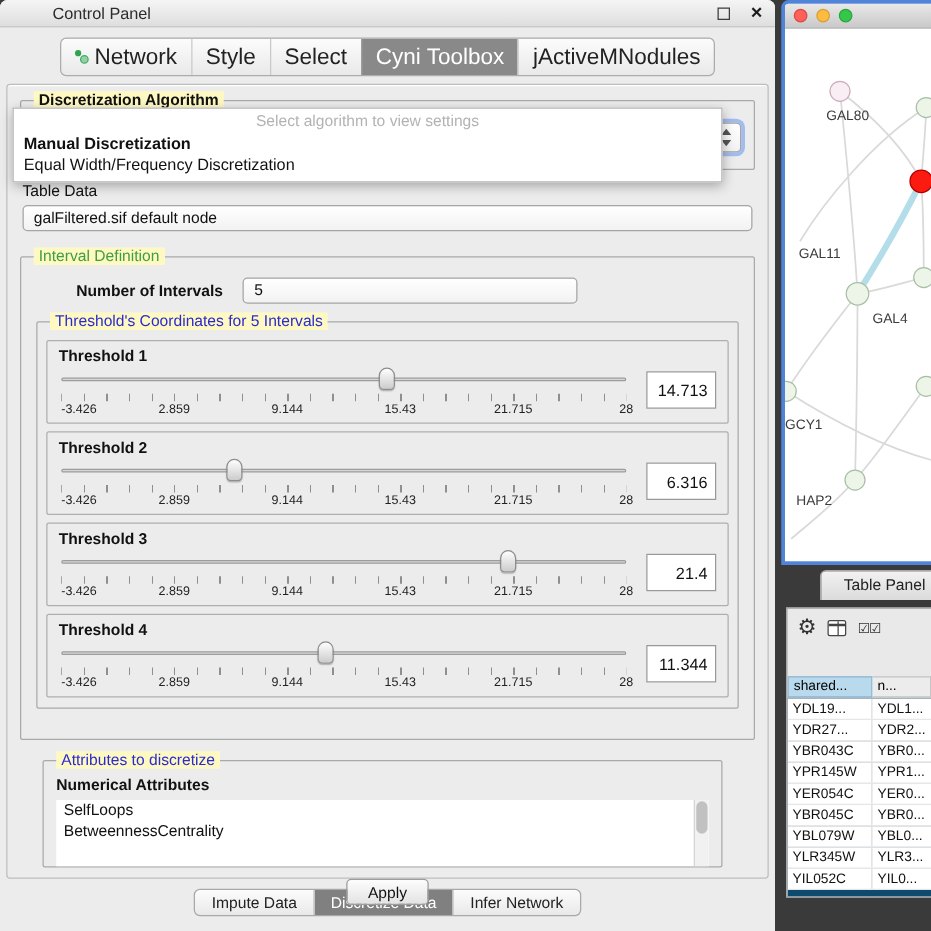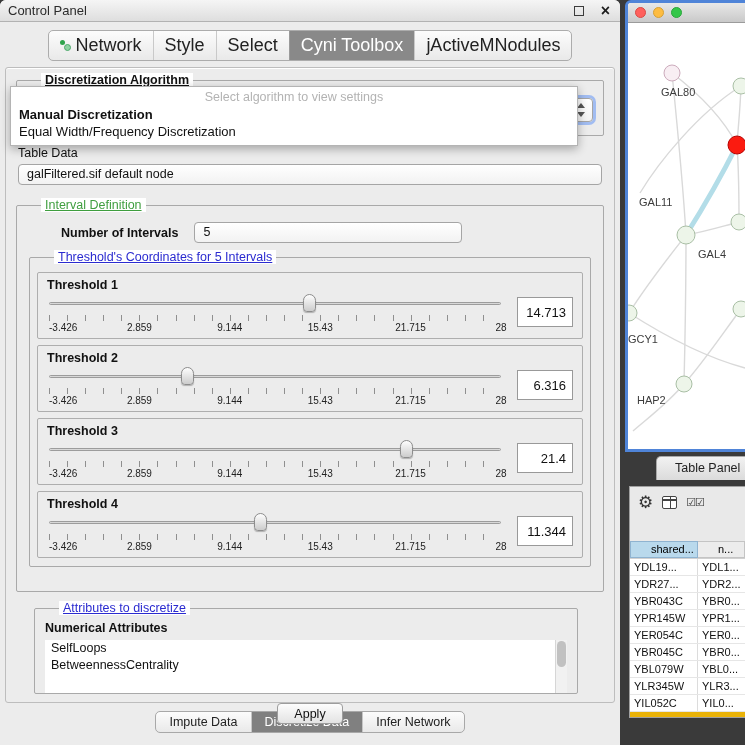--- a/index.html
+++ b/index.html
@@ -5,21 +5,21 @@
   * { box-sizing: border-box; margin: 0; padding: 0; }
   html,body { width:745px; height:745px; overflow:hidden; background:#3a3a3a;
     font-family:"Liberation Sans", sans-serif; }
   .icon-font { font-family:"DejaVu Sans", sans-serif; }
 
   
   .control-panel { position:absolute; left:0; top:0; width:620px; height:745px;
     background:#ececec; border-radius:6px 6px 0 0; }
   .cp-titlebar { height:22px; background:linear-gradient(#f5f5f5,#dedede);
     border-bottom:1px solid #b2b2b2; border-radius:6px 6px 0 0; position:relative; }
-  .cp-title { font-size:13px; color:#2b2b2b; line-height:22px; padding-left:8px; }
+  .cp-title { font-size:13px; color:#2b2b2b; line-height:22px; padding-left:8px;margin-left:34px; }
   .tb-undock { position:absolute; top:6px; right:36px; width:10px; height:10px;
     border:1.5px solid #3c3c3c; background:transparent; }
   .tb-close { position:absolute; top:1px; right:10px; font-size:16px; font-weight:bold;
     color:#1d1d1d; line-height:20px; }
 
   .tab-bar { margin:8px auto 0; width:fit-content; display:flex; align-items:stretch;
     border:1px solid #acacac; border-radius:5px; overflow:hidden;
     background:linear-gradient(#fcfcfc,#e9e9e9); font-size:18px; }
   .tab { padding:4px 11px; border-left:1px solid #c9c9c9; color:#222; display:flex;
     align-items:center; gap:5px; white-space:nowrap; cursor:default; }
@@ -28,22 +28,22 @@
   .net-icon { width:11px; height:11px; position:relative; display:inline-block; }
   .net-icon::before { content:""; position:absolute; left:0; top:0; width:5px; height:5px;
     border-radius:50%; background:#2fa44c; }
   .net-icon::after { content:""; position:absolute; right:0; bottom:0; width:5px; height:5px;
     border-radius:50%; background:#8ed4a2; border:1px solid #4ca86a; }
 
   .cp-main { margin:6px 5px 0; height:636px; border:1px solid #bdbdbd; border-radius:3px;
     background:#ececec; position:relative; box-shadow:inset 0 1px 0 #ffffff; }
 
   .group { position:relative; border:1px solid #a9a9a9; border-radius:2px; }
-  .legend { position:absolute; top:-8px; left:24px; background:#ffffff; padding:0 4px;
-    font-size:12.5px; color:#111; white-space:nowrap;text-decoration:underline; }
+  .legend { position:absolute; top:-8px; left:10px; background:#fef9c3; padding:0 4px;
+    font-size:12.5px; color:#111; white-space:nowrap; }
   .legend.bold { font-weight:bold; }
   .legend.green { color:#3f9e3f; }
   .legend.blue { color:#2b2bd0; }
 
   .g-algo { margin:12px 10px 0; height:56px; }
   .combo { position:relative; background:linear-gradient(#ffffff,#f2f2f2);
     border:1px solid #a5a5a5; border-radius:4px; height:21px; font-size:12.5px;
     line-height:19px; padding-left:8px; color:#111; }
   .combo.focused { position:absolute; left:8px; right:10px; top:17px; height:24px;
     box-shadow:0 0 0 3px rgba(100,150,245,.55); z-index:1; }
@@ -141,24 +141,24 @@
   .gear { font-size:17px; color:#333; line-height:1; }
   .cols-icon { width:15px; height:13px; border:1.5px solid #444; border-radius:2px;
     position:relative; background:#fff; }
   .cols-icon::before { content:""; position:absolute; left:50%; top:0; bottom:0; width:1.5px;
     background:#444; }
   .cols-icon::after { content:""; position:absolute; left:0; right:0; top:2.5px; height:1.5px;
     background:#444; }
   .checks { font-size:11px; color:#333; letter-spacing:-1px; }
   .tw-gap { height:24px; }
   .thead { display:flex; height:17px; }
-  .hc { font-size:11px; line-height:15px; padding-left:20px; overflow:hidden; white-space:nowrap; }
+  .hc { font-size:11px; line-height:15px; padding-left:4px; overflow:hidden; white-space:nowrap; }
   .hc0 { width:68px; background:#b9d9ec; border:1px solid #8fb3d0; }
   .hc1 { flex:1; background:#ececec; border:1px solid #c4c4c4; border-left:0; }
-  .tbody { background:#eab308; height:160px; overflow:hidden; border-top:1px solid #d0d0d0; }
+  .tbody { background:#0c4a6e; height:160px; overflow:hidden; border-top:1px solid #d0d0d0; }
   .trow { display:flex; height:17px; border-bottom:1px solid #e6e6e6; background:#fff; }
   .tcell { font-size:11px; line-height:16px; padding-left:4px; overflow:hidden;
     white-space:nowrap; color:#111; }
   .c0 { width:68px; border-right:1px solid #dcdcdc; }
   .c1 { flex:1; }
 </style>
 </head>
 <body>
 
 <div class="control-panel">

